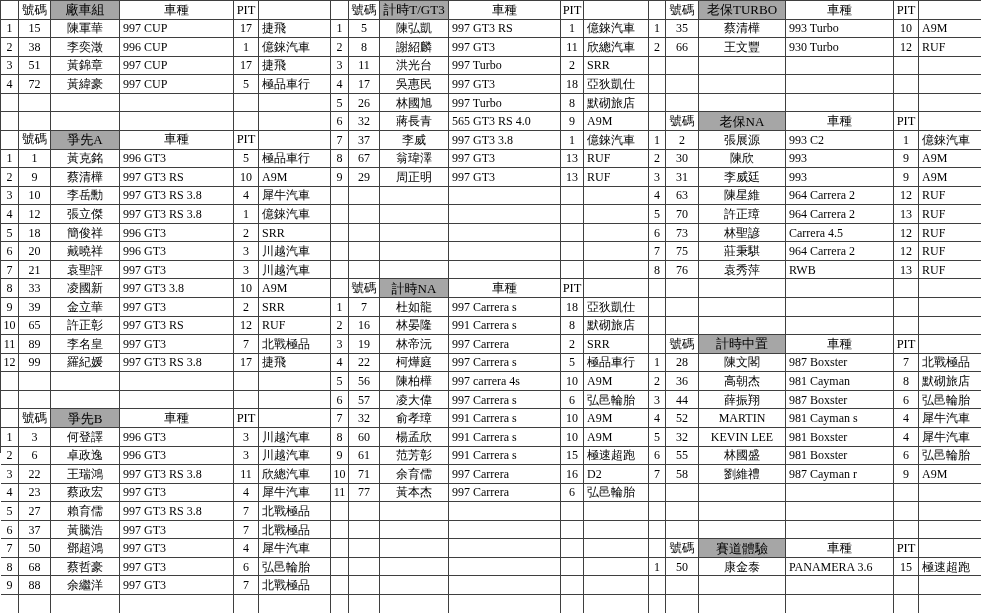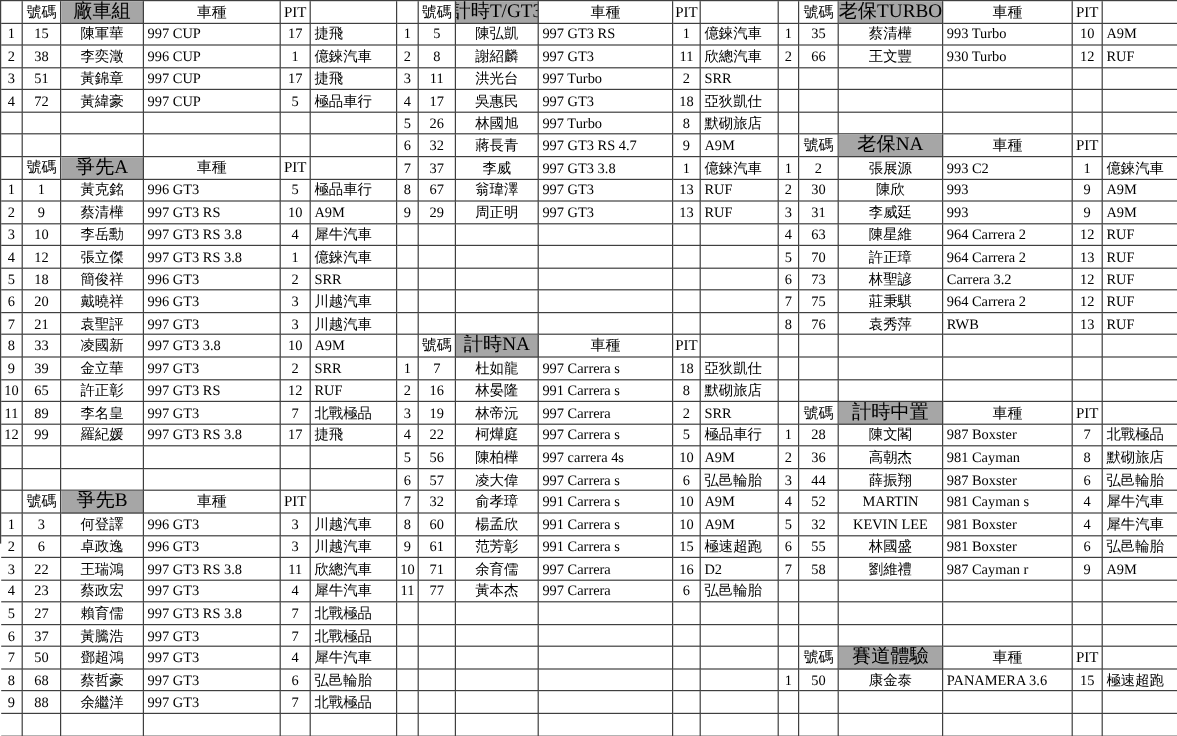--- a/index.html
+++ b/index.html
@@ -35,21 +35,21 @@
     white-space:nowrap;
     font-size:12px;
     line-height:1;
     color:var(--txt);
   }
   .ctr{justify-content:center;}
   .lft{padding-left:3px;}
   .hdr{
     background:var(--hdr);
     justify-content:center;
-    font-size:16px;
+    font-size:13px;
   }
   .colhead{justify-content:center;font-size:12.5px;}
 </style>
 </head>
 <body>
 
 <div id="sheet" style="grid-template-columns: 18px 32px 69px 114px 25px 72px 18px 31px 69px 112px 23px 65px 17px 33px 87px 108px 25px 63px;">
     <div class="cell"></div>
     <div class="cell colhead">號碼</div>
     <div class="cell hdr">廠車組</div>
@@ -160,21 +160,21 @@
     <div class="cell"></div>
     <div class="cell"></div>
     <div class="cell"></div>
     <div class="cell"></div>
     <div class="cell"></div>
     <div class="cell"></div>
     <div class="cell"></div>
     <div class="cell ctr">6</div>
     <div class="cell ctr">32</div>
     <div class="cell ctr">蔣長青</div>
-    <div class="cell lft">997 GT3 RS 4.7</div>
+    <div class="cell lft">565 GT3 RS 4.0</div>
     <div class="cell ctr">9</div>
     <div class="cell lft">A9M</div>
     <div class="cell"></div>
     <div class="cell colhead">號碼</div>
     <div class="cell hdr">老保NA</div>
     <div class="cell colhead">車種</div>
     <div class="cell colhead">PIT</div>
     <div class="cell"></div>
     <div class="cell"></div>
     <div class="cell colhead">號碼</div>
@@ -274,21 +274,21 @@
     <div class="cell lft">SRR</div>
     <div class="cell"></div>
     <div class="cell"></div>
     <div class="cell"></div>
     <div class="cell"></div>
     <div class="cell"></div>
     <div class="cell"></div>
     <div class="cell ctr">6</div>
     <div class="cell ctr">73</div>
     <div class="cell ctr">林聖諺</div>
-    <div class="cell lft">Carrera 3.2</div>
+    <div class="cell lft">Carrera 4.5</div>
     <div class="cell ctr">12</div>
     <div class="cell lft">RUF</div>
     <div class="cell ctr">6</div>
     <div class="cell ctr">20</div>
     <div class="cell ctr">戴曉祥</div>
     <div class="cell lft">996 GT3</div>
     <div class="cell ctr">3</div>
     <div class="cell lft">川越汽車</div>
     <div class="cell"></div>
     <div class="cell"></div>

